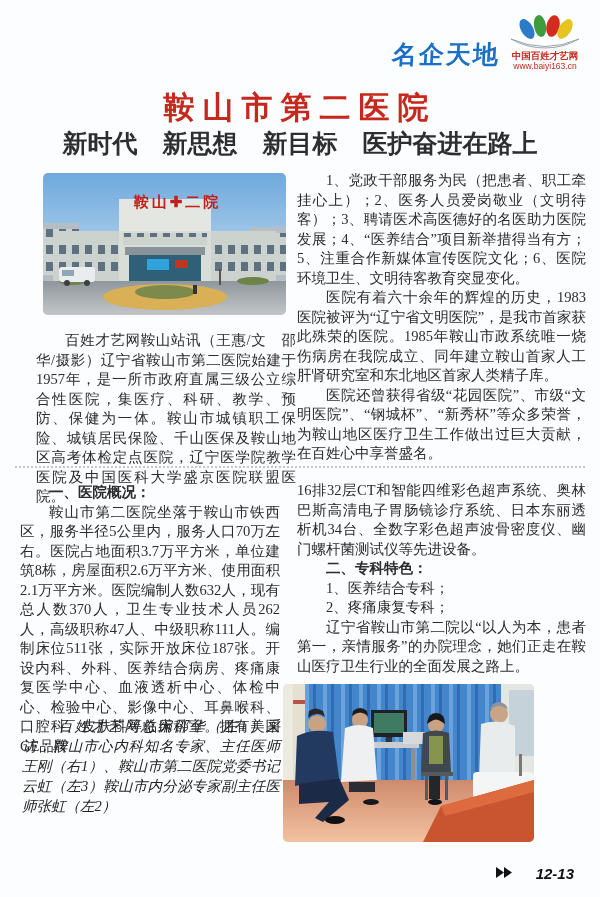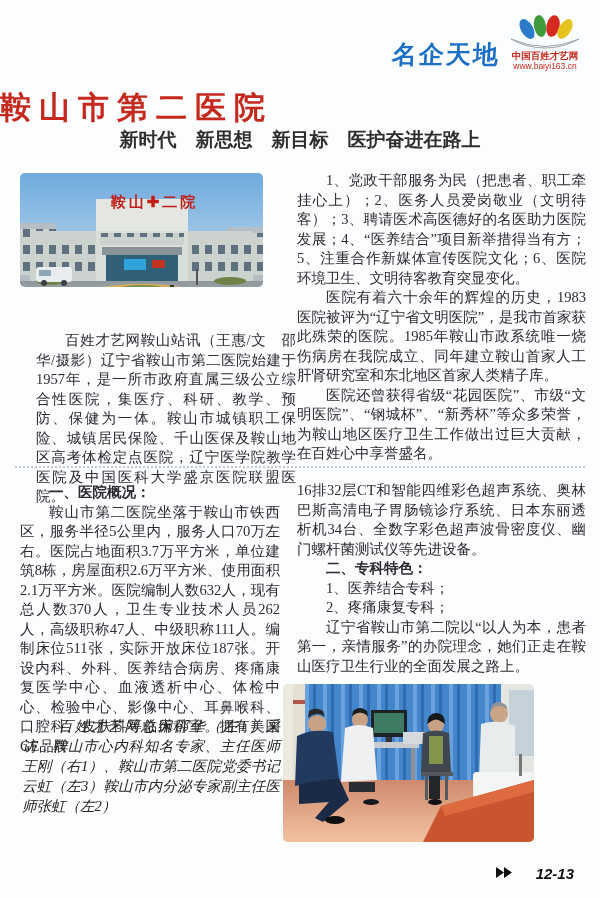--- a/index.html
+++ b/index.html
@@ -11,45 +11,45 @@
   .brand{
     position:absolute;top:38px;right:100px;
     font-family:"Liberation Sans",sans-serif;font-weight:bold;font-size:25px;
     color:#1b6fc4;letter-spacing:2px;transform:skewX(-3deg);
   }
   .site-logo{position:absolute;top:14px;right:12px;width:86px;text-align:center;}
   .site-logo svg{display:block;margin:0 auto;}
   .site-name{color:#c5281c;font-size:9.5px;font-weight:bold;line-height:11px;font-family:"Liberation Sans",sans-serif;}
   .site-url{color:#c5281c;font-size:8.5px;line-height:10px;font-family:"Liberation Sans",sans-serif;}
   .title{
-    position:absolute;top:87px;left:0;width:100%;text-align:left;
+    position:absolute;top:87px;left:0;width:100%;text-align:center;
     font-size:31px;font-weight:bold;color:#c5281c;letter-spacing:8px;
   }
   .subtitle{
     position:absolute;top:127px;left:0;width:100%;text-align:center;
-    font-family:"Liberation Sans",sans-serif;font-size:19px;font-weight:bold;color:#2e2e30;
+    font-family:"Liberation Sans",sans-serif;font-size:25px;font-weight:bold;color:#2e2e30;
   }
   
   .textblock{position:absolute;text-align:justify;font-size:14.5px;line-height:19.5px;}
   .textblock p{margin:0;text-indent:2em;}
   .textblock p.no-indent{text-indent:0;}
   .heading{font-weight:bold;font-family:"Liberation Sans",sans-serif;}
   #left-intro{left:36px;top:331px;width:260px;}
   #left-section{left:20px;top:483px;width:260px;}
   #right-part1{left:297px;top:171px;width:289px;}
   #right-part2{left:297px;top:481px;width:289px;}
   .caption{
     position:absolute;left:22px;top:716px;width:258px;
     font-style:italic;font-size:14.5px;line-height:20px;text-align:justify;
     text-indent:2.5em;color:#222;
   }
   .divider{position:absolute;top:466px;left:15px;width:570px;border-top:2px dotted #c3c7cc;}
   
   .photo{position:absolute;overflow:hidden;border-radius:5px;}
-  #photo-building{left:20px;top:173px;width:243px;height:114px;}
+  #photo-building{left:43px;top:173px;width:243px;height:142px;}
   #photo-interview{left:283px;top:684px;width:251px;height:158px;}
   .photo svg{display:block;}
   .building-sign{
     position:absolute;top:20px;left:42px;right:16px;text-align:center;
     color:#c21f1a;font-weight:bold;font-size:15px;letter-spacing:3px;
     font-family:"Liberation Serif",serif;
   }
   
   .footer{position:absolute;top:864px;right:26px;display:flex;align-items:center;gap:22px;}
   .page-num{font-family:"Liberation Sans",sans-serif;font-style:italic;font-weight:bold;font-size:15px;color:#111;}

